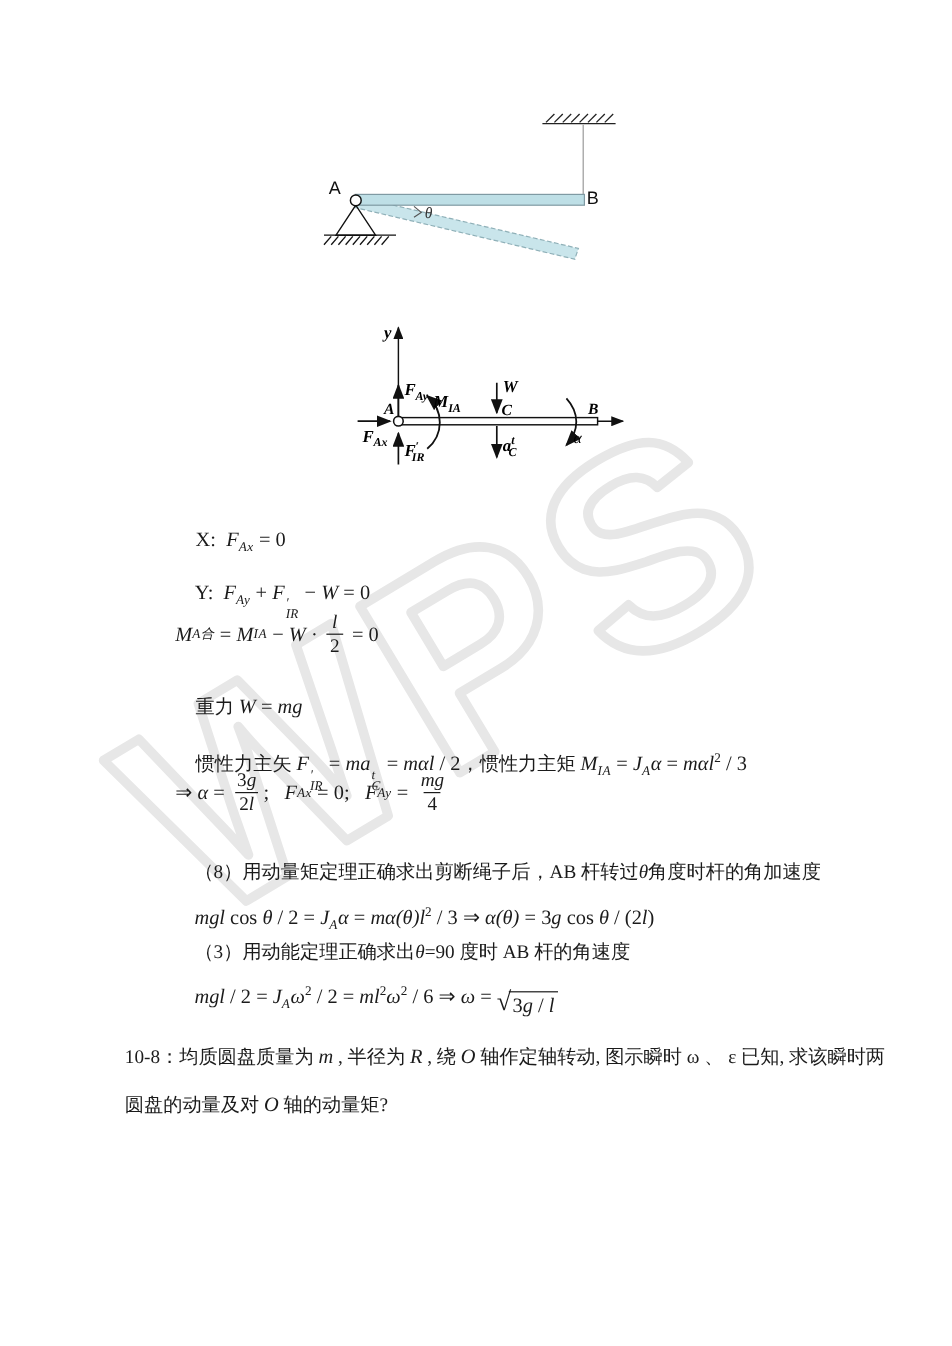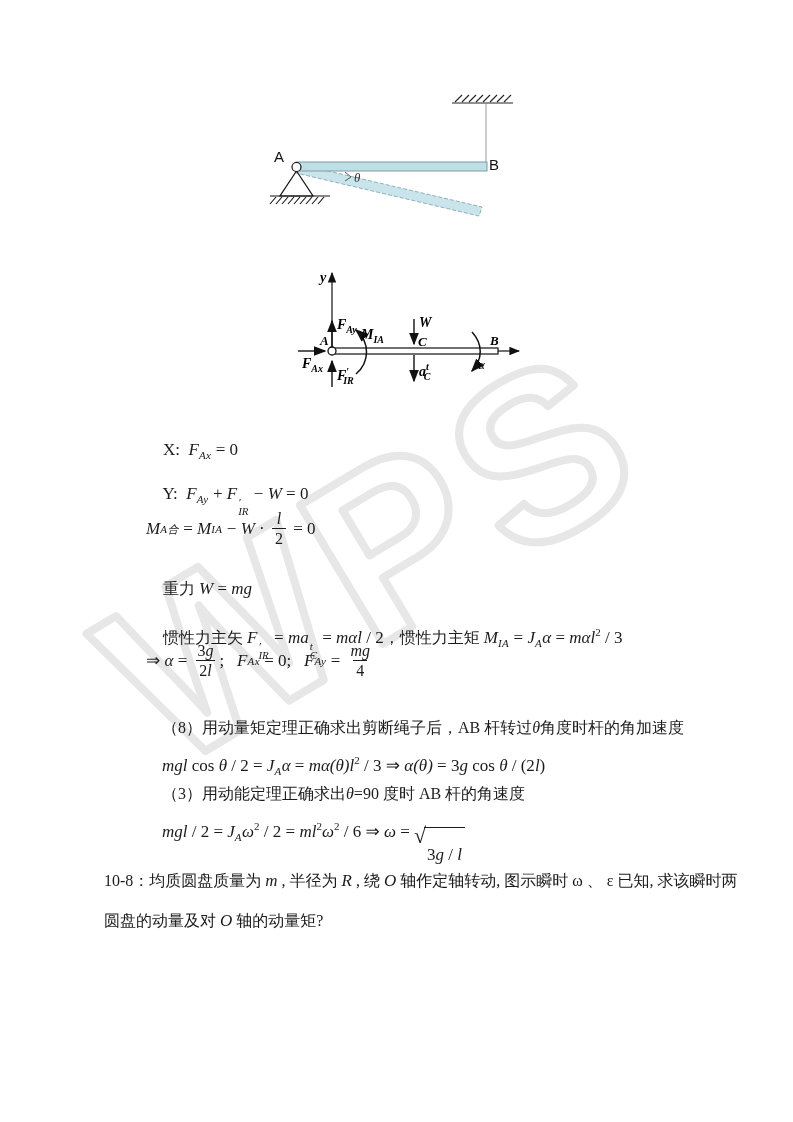--- a/index.html
+++ b/index.html
@@ -16,21 +16,21 @@
   .ss{display:inline-flex;flex-direction:column;align-items:flex-start;
       font-size:11px;font-style:italic;line-height:8px;vertical-align:-7px;margin:0 1px;}
   .ss span{height:9px;}
   .frac{display:inline-flex;flex-direction:column;align-items:center;
         font-size:16px;line-height:19px;vertical-align:middle;margin:0 3px;}
   .frac .fden{border-top:1px solid #1b1b1b;padding:0 3px;}
   .frac .fnum{padding:0 3px;}
   .eqflex{display:flex;align-items:center;}
   .sqrt{display:inline-flex;align-items:flex-start;vertical-align:-6px;}
   .rad{font-size:22px;line-height:21px;margin-right:-2px;}
-  .rbody{border-top:1.3px solid #1b1b1b;padding:16px 3px;margin-top:2px;}
+  .rbody{border-top:1.3px solid #1b1b1b;padding:0 3px;margin-top:2px;}
   svg text{font-family:"Liberation Serif",serif;}
   .sans{font-family:"Liberation Sans",sans-serif;}
 </style>
 </head>
 <body>
 
 <div class="page">
 
   <svg class="wm" width="793" height="1122" viewBox="0 0 793 1122">
     <text x="372" y="637" text-anchor="middle" transform="rotate(-31 372 555)" font-size="235" font-weight="bold" letter-spacing="12" fill="none" stroke-width="8" stroke-linejoin="round" stroke-linecap="round" class="sans" stroke="#e7e7e7">WPS</text>

